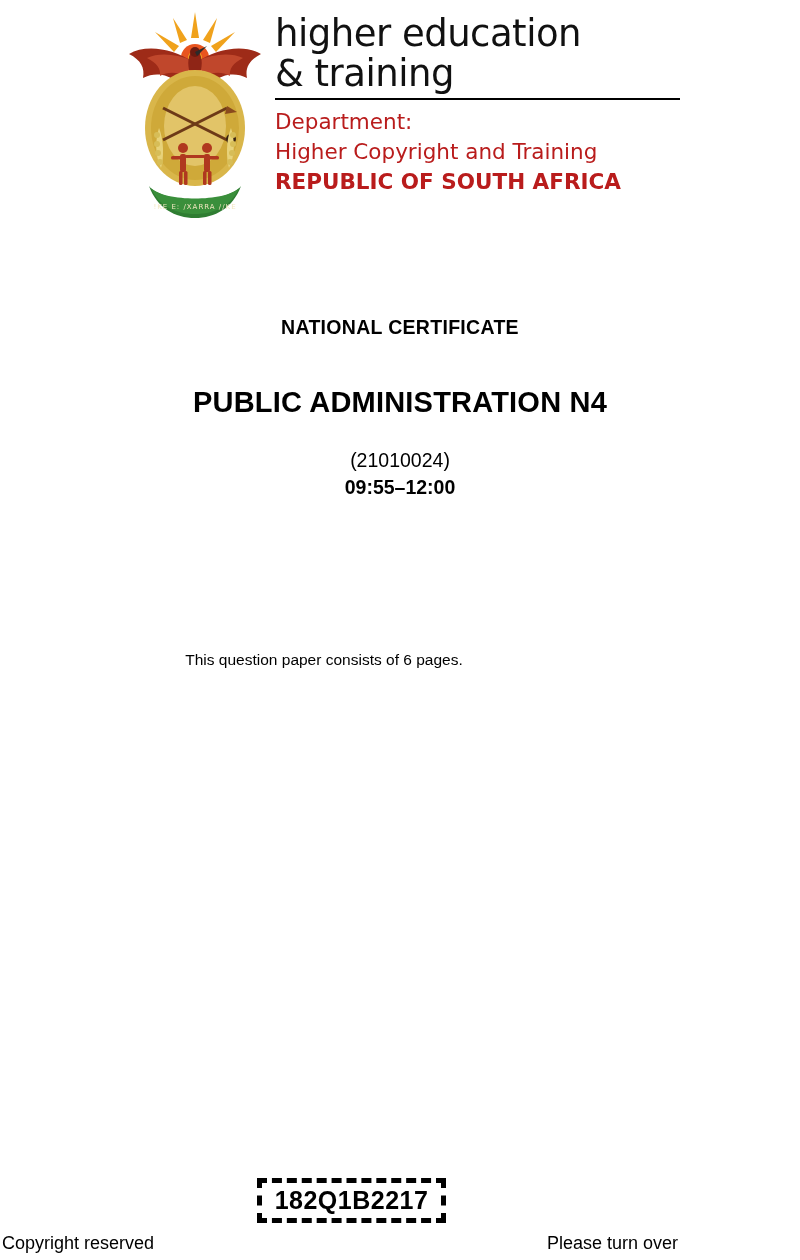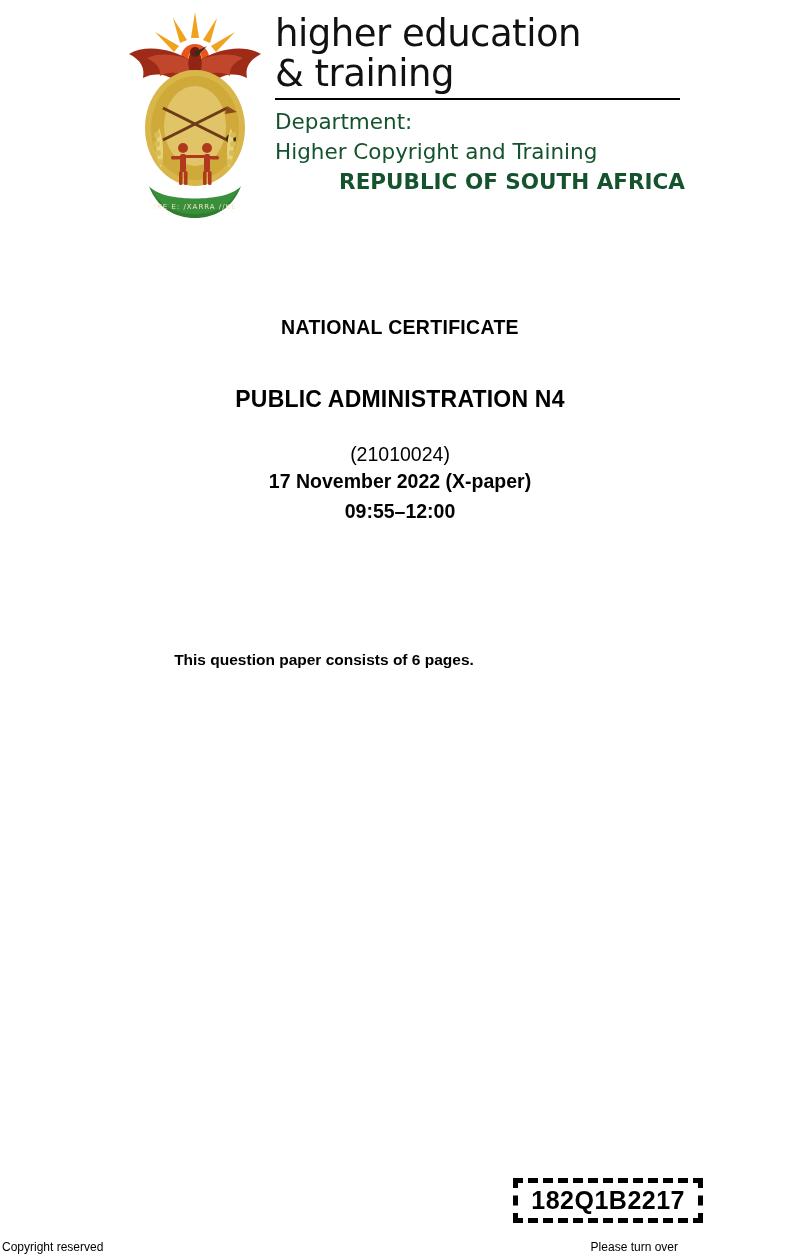--- a/index.html
+++ b/index.html
@@ -55,40 +55,40 @@
   .dept-rule {
     border-bottom: 2.5px solid #000000;
     margin-top: 4px;
     margin-bottom: 7px;
     width: 405px;
   }
   .dept-sub {
     font-family: "DejaVu Sans", sans-serif;
     font-size: 21.5px;
     line-height: 30px;
-    color: #14532d;
-  }
-  .dept-sub.bold { font-weight: 700; text-align: right; }
+    color: #b91c1c;
+  }
+  .dept-sub.bold { font-weight: 700; }
 
   
   .title-block {
     position: absolute;
     left: 0;
     top: 316px;
     width: 800px;
     text-align: center;
   }
   .t-cert {
     font-size: 19.5px;
     font-weight: 700;
     letter-spacing: 0.3px;
     margin-bottom: 47px;
   }
   .t-subject {
-    font-size: 23px;
+    font-size: 29px;
     font-weight: 700;
     letter-spacing: 0.2px;
     margin-bottom: 30px;
   }
   .t-code {
     font-size: 19.5px;
     font-weight: 400;
   }
   .t-date {
     font-size: 19.5px;
@@ -101,50 +101,50 @@
     line-height: 30px;
   }
 
   .pages-note {
     position: absolute;
     left: 0;
     top: 651px;
     width: 648px;
     text-align: center;
     font-size: 15.5px;
-    font-weight: 700;
+    font-weight: 400;
   }
 
   
   .paper-number-wrap {
     position: absolute;
     left: 0;
     top: 1178px;
     width: 703px;
     display: flex;
-    justify-content: flex-end;
+    justify-content: center;
   }
   .paper-number {
     border: 5px dashed #000000;
     padding: 3px 13px 4px 13px;
     font-size: 25px;
     font-weight: 700;
     letter-spacing: 0.5px;
     line-height: 28px;
   }
 
   
   .footer {
     position: absolute;
     left: 0;
     bottom: 6px;
     width: 680px;
     display: flex;
     justify-content: space-between;
-    font-size: 12px;
+    font-size: 18px;
     padding: 0 2px;
     box-sizing: border-box;
   }
 </style>
 </head>
 <body>
 
 <div class="page">
 
   <div class="letterhead">
@@ -226,21 +226,20 @@
       <div class="dept-sub">Department:</div>
       <div class="dept-sub">Higher Copyright and Training</div>
       <div class="dept-sub bold">REPUBLIC OF SOUTH AFRICA</div>
     </div>
   </div>
 
   <div class="title-block">
     <div class="t-cert">NATIONAL CERTIFICATE</div>
     <div class="t-subject">PUBLIC ADMINISTRATION N4</div>
     <div class="t-code">(21010024)</div>
-    <div class="t-date">17 November 2022 (X-paper)</div>
     <div class="t-time">09:55–12:00</div>
   </div>
 
   <div class="pages-note">This question paper consists of 6 pages.</div>
 
   <div class="paper-number-wrap">
     <div class="paper-number">182Q1B2217</div>
   </div>
 
   <div class="footer">

